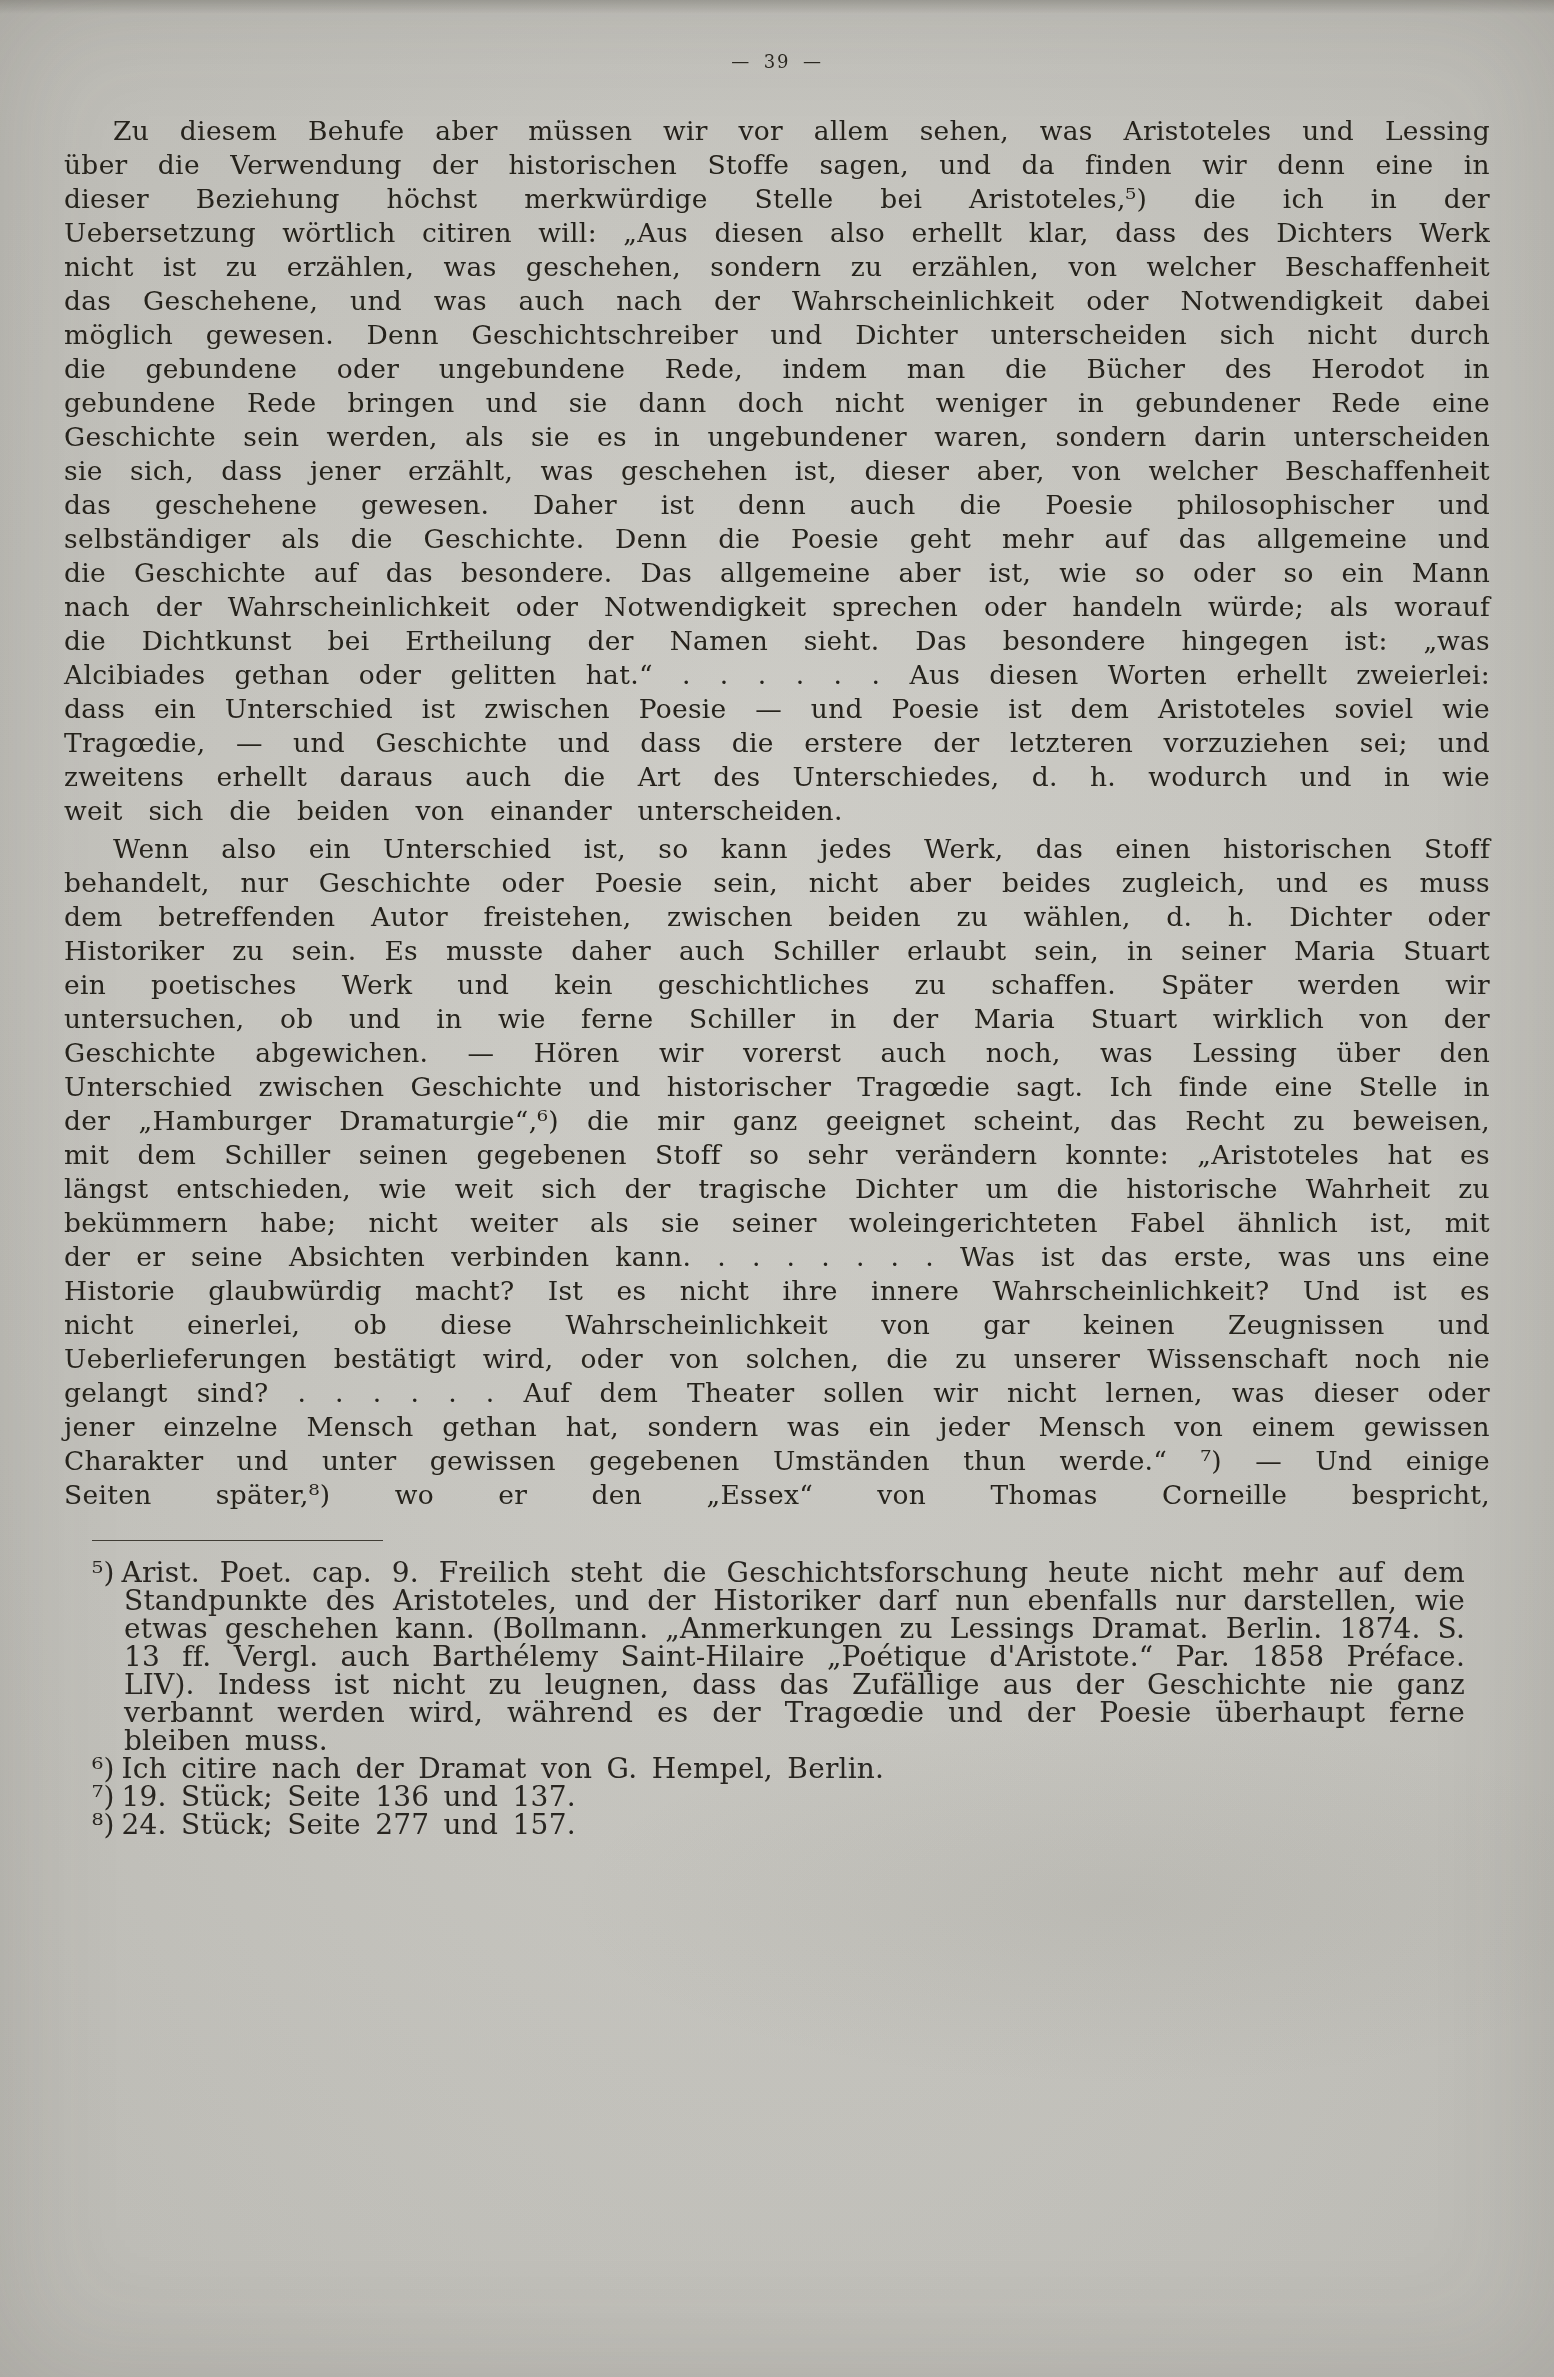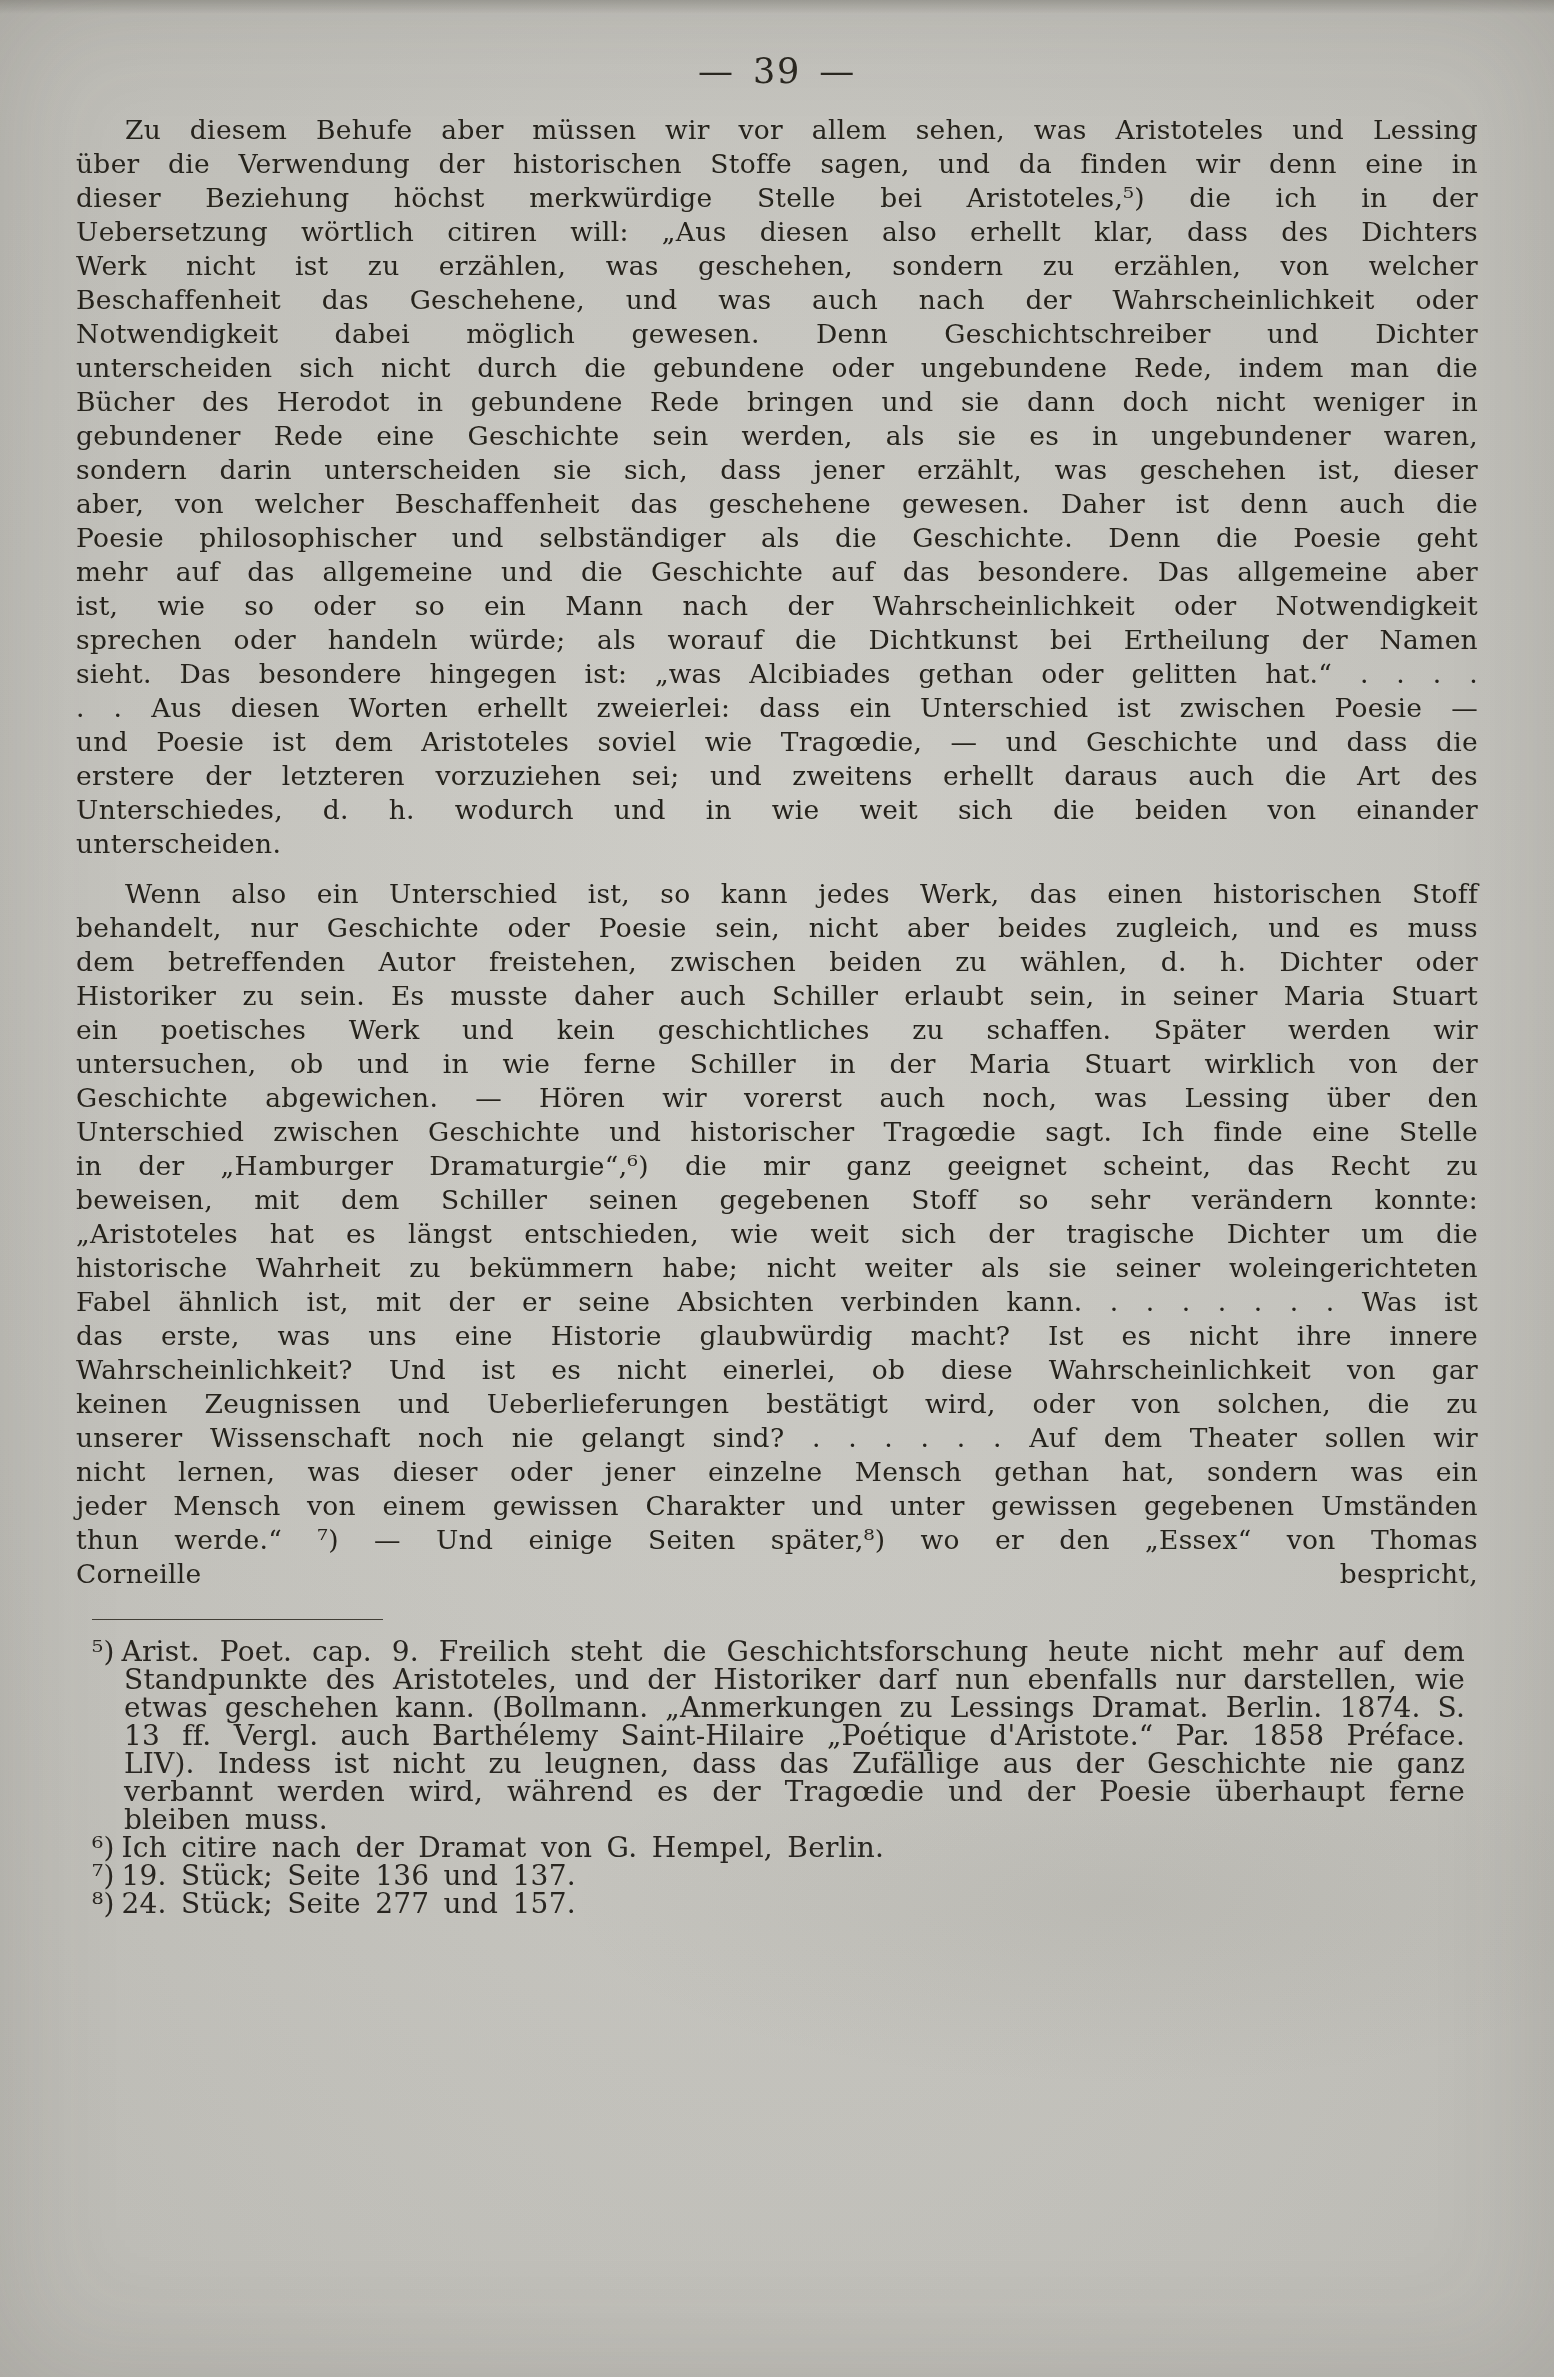--- a/index.html
+++ b/index.html
@@ -26,35 +26,35 @@
     box-shadow: inset 0 0 124px rgba(60,58,50,0.16);
   }
   .content {
     position: absolute;
     left: 60px;
     top: 51px;
     width: 1434px;
   }
   .page-number {
     text-align: center;
-    font-size: 35px;
+    font-size: 18px;
     letter-spacing: 1.8px;
     word-spacing: 5.3px;
-    margin-bottom: 22px;
+    margin-bottom: 42px;
     color: #2a2720;
   }
   .body-text {
     font-size: 26.5px;
     line-height: 34px;
     text-align: justify;
     word-spacing: 17px;
     letter-spacing: 0.3px;
   }
   .body-text p {
-    margin: 16px;
+    margin: 4px;
     text-indent: 49px;
   }
   .body-text p.justify-last {
     text-align-last: justify;
   }
   .footnote-rule {
     width: 291px;
     height: 0;
     border: none;
     border-top: 1.8px solid #403d35;

